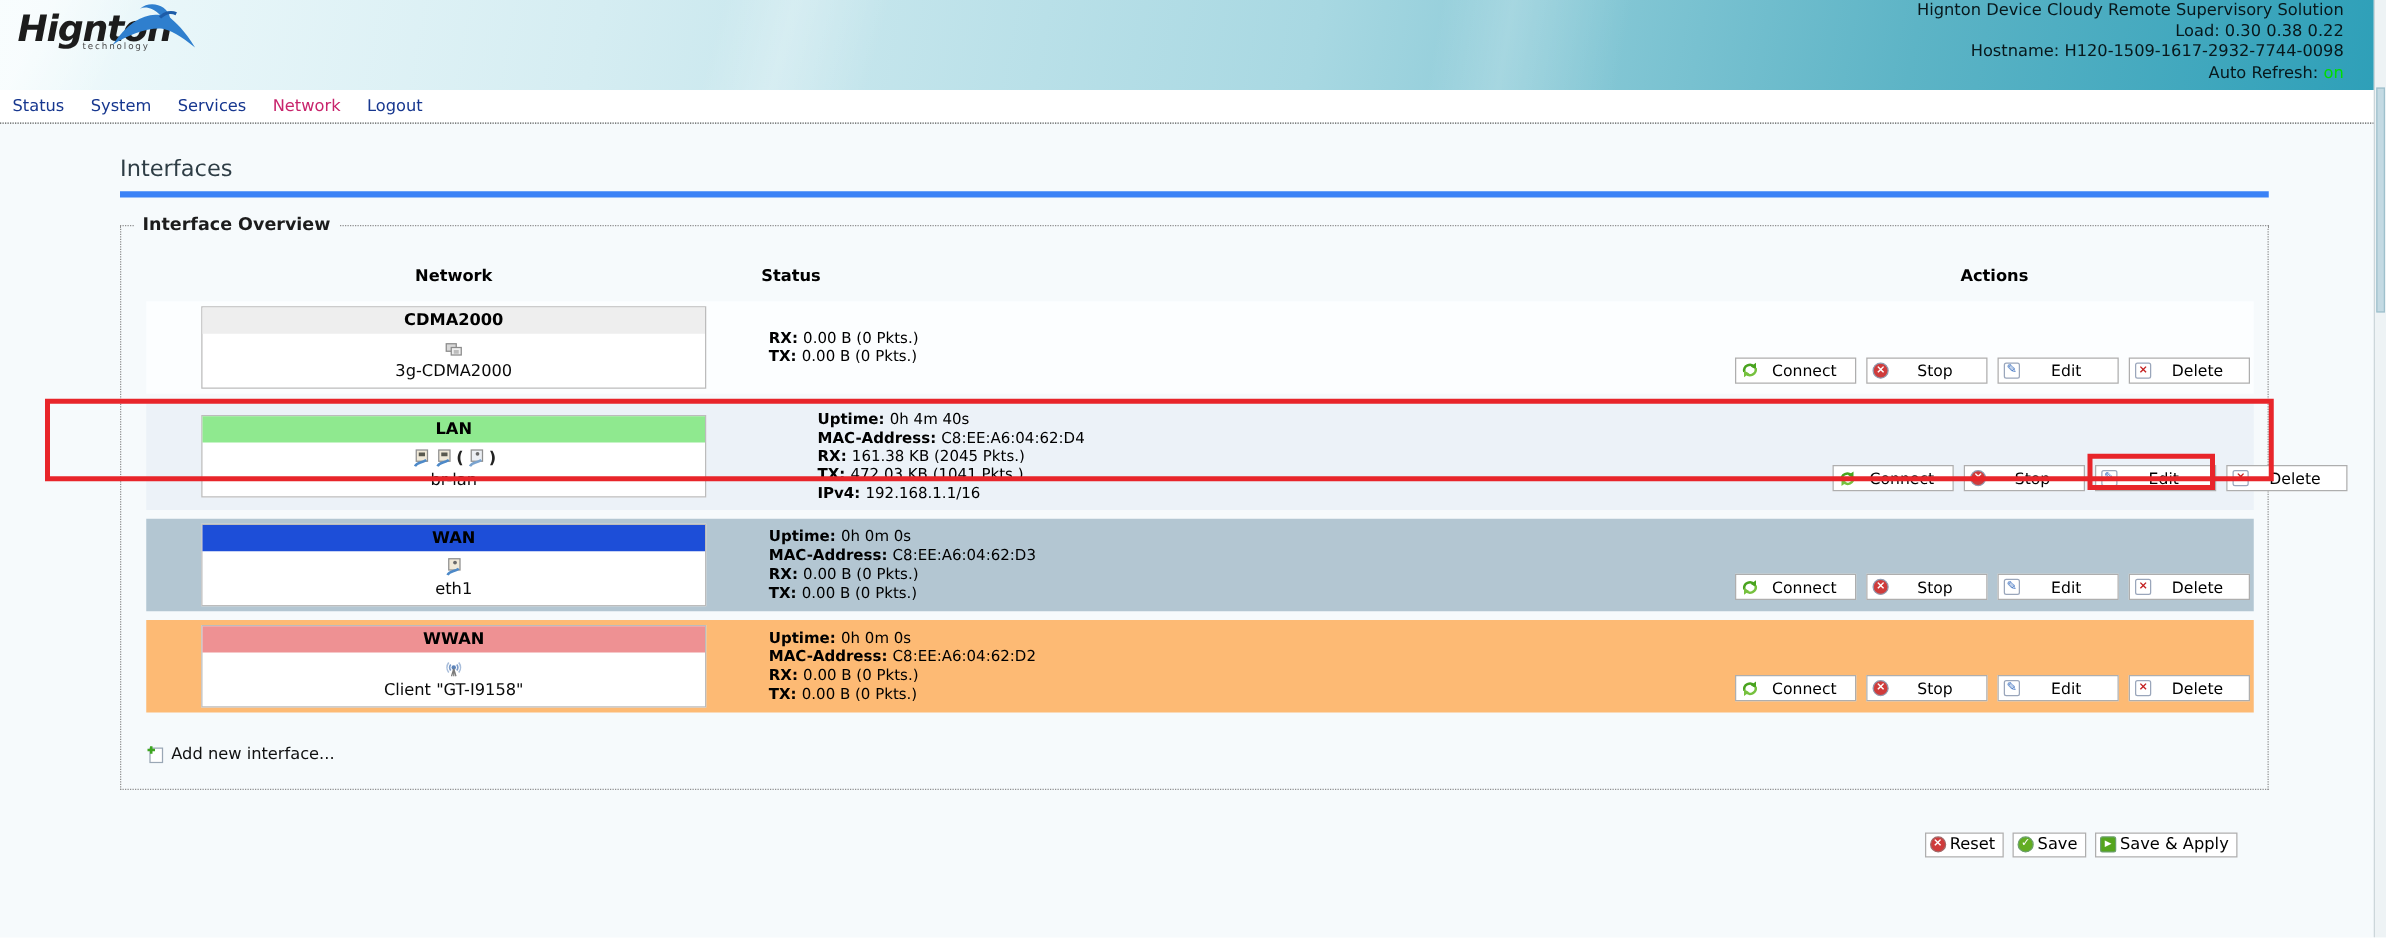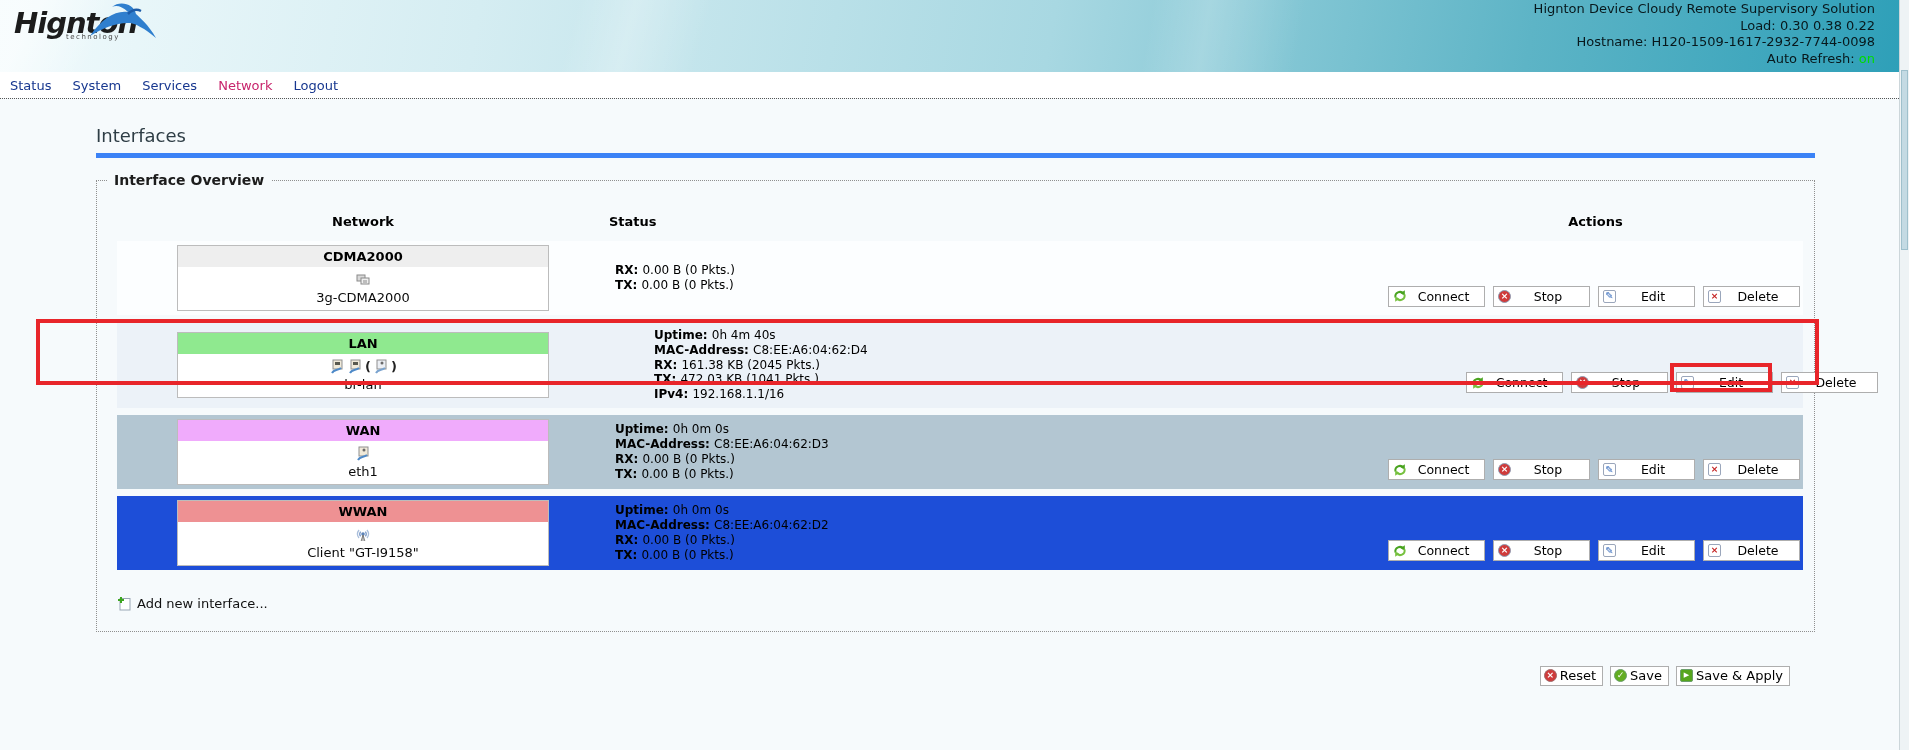--- a/index.html
+++ b/index.html
@@ -40,21 +40,21 @@
   fieldset.overview {
     margin:14px 94px 0 96px; border:1px dotted #8f8f8f; padding:18px 0 20px 0;
   }
   legend { font-weight:bold; font-size:14px; color:#1c1c1c; margin-left:10px; padding:0 7px; }
   .iftable { margin-left:20px; width:1686px; }
   .thead, .trow { display:grid; grid-template-columns:492px 779px 415px; }
   .thead { font-weight:bold; font-size:13px; margin:8px 0 12px 0; }
   .th-network { text-align:center; }
   .th-actions { text-align:center; }
   .trow { margin-bottom:7px; padding:4px 0; align-items:center; position:relative; }
-  .netbox { width:372px; margin:0 auto; background:#fff; border:1px solid #bcbcbc; text-align:center; }
+  .netbox { width:404px; margin:0 auto; background:#fff; border:1px solid #bcbcbc; text-align:center; }
   .netstrip { height:21px; line-height:21px; font-weight:bold; font-size:13px; color:#000; }
   .netbody { padding:3px 0 5px 0; }
   .iconline { height:20px; display:flex; align-items:center; justify-content:center; gap:2px; font-size:13px; font-weight:bold; color:#222;}
   .ifname { font-size:13px; color:#0a0a0a; }
   .cell-status { padding:2px 0 2px 6px; font-size:12px; line-height:14.8px; }
   .cell-status b::after { content:": "; }
   .cell-actions { display:flex; justify-content:flex-end; align-items:center; gap:8px; padding-right:3px; }
   button.btn {
     width:97px; height:21px; background:#fff; border:1px solid #aeaeae;
     display:flex; align-items:center; padding:0 4px; font:12.5px "DejaVu Sans",sans-serif;
@@ -244,21 +244,21 @@
           <button class="btn">
             <span class="icir ic-del">×</span>
             <span class="lbl">Delete</span>
           </button>
         </div>
       </div>
 
       <div class="trow" style="background-color: rgb(179, 198, 210);">
         <div class="cell-net">
           <div class="netbox">
-            <div class="netstrip" style="background-color: #f0abfc;">WAN</div>
+            <div class="netstrip" style="background-color: #1d4ed8;">WAN</div>
             <div class="netbody">
               <div class="iconline">
                 <svg width="16" height="16" viewBox="0 0 16 16">
                     <rect x="4" y="1" width="9" height="9" fill="#f0e9d8" stroke="#8f8f8f"></rect>
                     <circle cx="9" cy="4" r="1.5" fill="#6a6a6a"></circle>
                     <path d="M3 14 C5 10 8 12 12 9" stroke="#4d89c8" stroke-width="2" fill="none"></path>
                   </svg>
               </div>
               <div class="ifname">eth1</div>
             </div>
@@ -288,21 +288,21 @@
             <span class="icir ic-edit">✎</span>
             <span class="lbl">Edit</span>
           </button>
           <button class="btn">
             <span class="icir ic-del">×</span>
             <span class="lbl">Delete</span>
           </button>
         </div>
       </div>
 
-      <div class="trow" style="background-color: #1d4ed8;">
+      <div class="trow" style="background-color: #fdba74;">
         <div class="cell-net">
           <div class="netbox">
             <div class="netstrip" style="background-color: rgb(238, 145, 147);">WWAN</div>
             <div class="netbody">
               <div class="iconline">
                 <svg width="16" height="16" viewBox="0 0 16 16">
                   <path d="M4 3 A6.5 6.5 0 0 0 4 11" stroke="#a9bedb" stroke-width="1.3" fill="none"></path>
                   <path d="M12 3 A6.5 6.5 0 0 1 12 11" stroke="#a9bedb" stroke-width="1.3" fill="none"></path>
                   <path d="M5.6 4.6 A4 4 0 0 0 5.6 9.4" stroke="#7d9cc9" stroke-width="1.3" fill="none"></path>
                   <path d="M10.4 4.6 A4 4 0 0 1 10.4 9.4" stroke="#7d9cc9" stroke-width="1.3" fill="none"></path>

